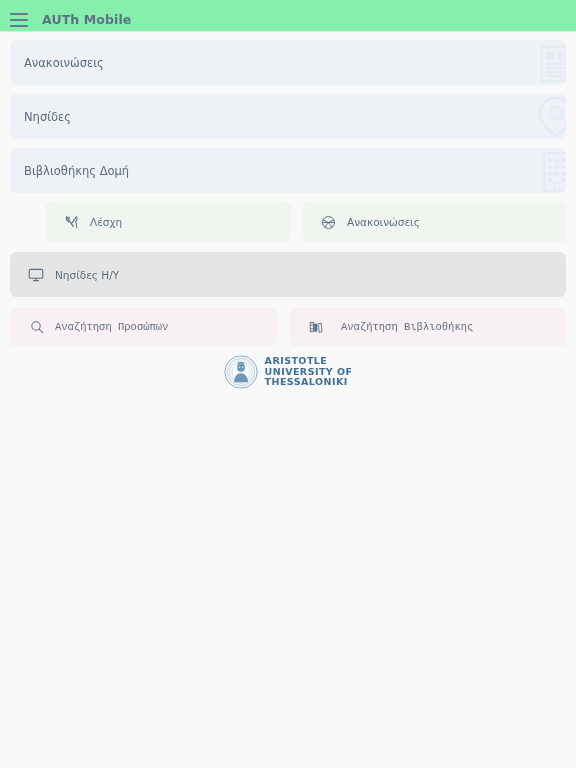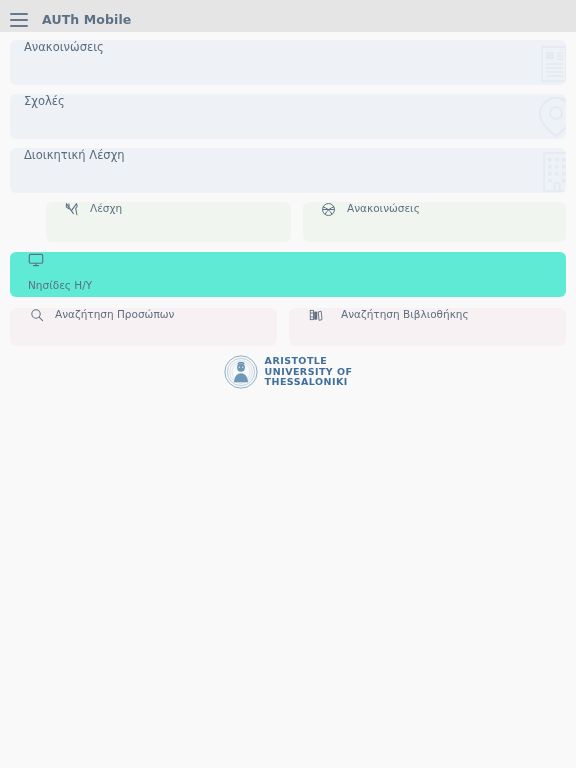--- a/index.html
+++ b/index.html
@@ -10,21 +10,21 @@
     width: 576px;
     height: 768px;
     background: #f9f9f9;
     font-family: "DejaVu Sans", "Liberation Sans", sans-serif;
     overflow: hidden;
   }
 
   
   .appbar {
     height: 32px;
-    background: #e5e5e5;
+    background: #86efac;
     border-bottom: 1px solid #e6e6e6;
     display: flex;
     align-items: center;
     padding: 8px 0 0 10px;
     box-sizing: border-box;
   }
   .hamburger {
     width: 18px;
     height: 14px;
     display: flex;
@@ -59,20 +59,21 @@
     margin-bottom: 9px;
   }
 
   .card {
     position: relative;
     border-radius: 6px;
     box-sizing: border-box;
     overflow: hidden;
     cursor: pointer;
     display: flex;
+    align-items: center;
   }
 
   
   .card.wide {
     width: 100%;
     height: 45px;
     background: #eef2f6;
     padding-left: 14px;
   }
   .card.wide .label {
@@ -97,22 +98,22 @@
   }
   .card.tile .label {
     font-size: 10.5px;
     color: #5d6f80;
   }
   .card.tile .tile-icon {
     line-height: 0;
     flex: none;
   }
   .green { background: #f0f5f0; }
-  .pink  { background: #5eead4; flex-direction: column; }
-  .pink-soft { background: #f8f1f4; }
+  .pink  { background: #e5e5e5; }
+  .pink-soft { background: #f8f1f4; font-family: Liberation Mono, monospace; }
 
   .flex-a { flex: 0 0 245px; }
   .flex-b { flex: 1 1 auto; }
   .flex-c { flex: 0 0 267px; }
   .flex-d { flex: 1 1 auto; }
   .full   { flex: 1 1 100%; }
 
   
   .logo-wrap {
     margin-top: 8px;
@@ -161,34 +162,34 @@
           <rect x="10" y="11" width="8" height="7" fill="#d4dfea" stroke="none"></rect>
           <path d="M21 12 h6 M21 15 h6 M21 18 h6" stroke-width="1.4"></path>
           <path d="M10 23 h17 M10 27 h17 M10 31 h17 M10 35 h17" stroke-width="1.4"></path>
         </svg>
       </span>
     </div>
   </div>
 
   <div class="row">
     <div class="card wide full">
-      <span class="label">Σχολές</span>
+      <span class="label">Νησίδες</span>
       <span class="watermark">
         <svg width="40" height="46" viewBox="0 0 40 46" fill="none" stroke="#d4dfea" stroke-width="1.8">
           <path d="M20 4 C11 4 4 11 4 20 C4 31 20 42 20 42 C20 42 36 31 36 20 C36 11 29 4 20 4 Z"></path>
           <circle cx="20" cy="19" r="6"></circle>
         </svg>
       </span>
     </div>
   </div>
 
 
   <div class="row">
     <div class="card wide full">
-      <span class="label">Διοικητική Λέσχη</span>
+      <span class="label">Βιβλιοθήκης Δομή</span>
       <span class="watermark">
         <svg width="38" height="44" viewBox="0 0 38 44" fill="none" stroke="#d4dfea" stroke-width="1.6">
           <rect x="6" y="4" width="26" height="38" rx="2"></rect>
           <g fill="#d4dfea" stroke="none">
             <rect x="10" y="9" width="3.4" height="3.4"></rect>
             <rect x="17" y="9" width="3.4" height="3.4"></rect>
             <rect x="24" y="9" width="3.4" height="3.4"></rect>
             <rect x="10" y="16" width="3.4" height="3.4"></rect>
             <rect x="17" y="16" width="3.4" height="3.4"></rect>
             <rect x="24" y="16" width="3.4" height="3.4"></rect>

